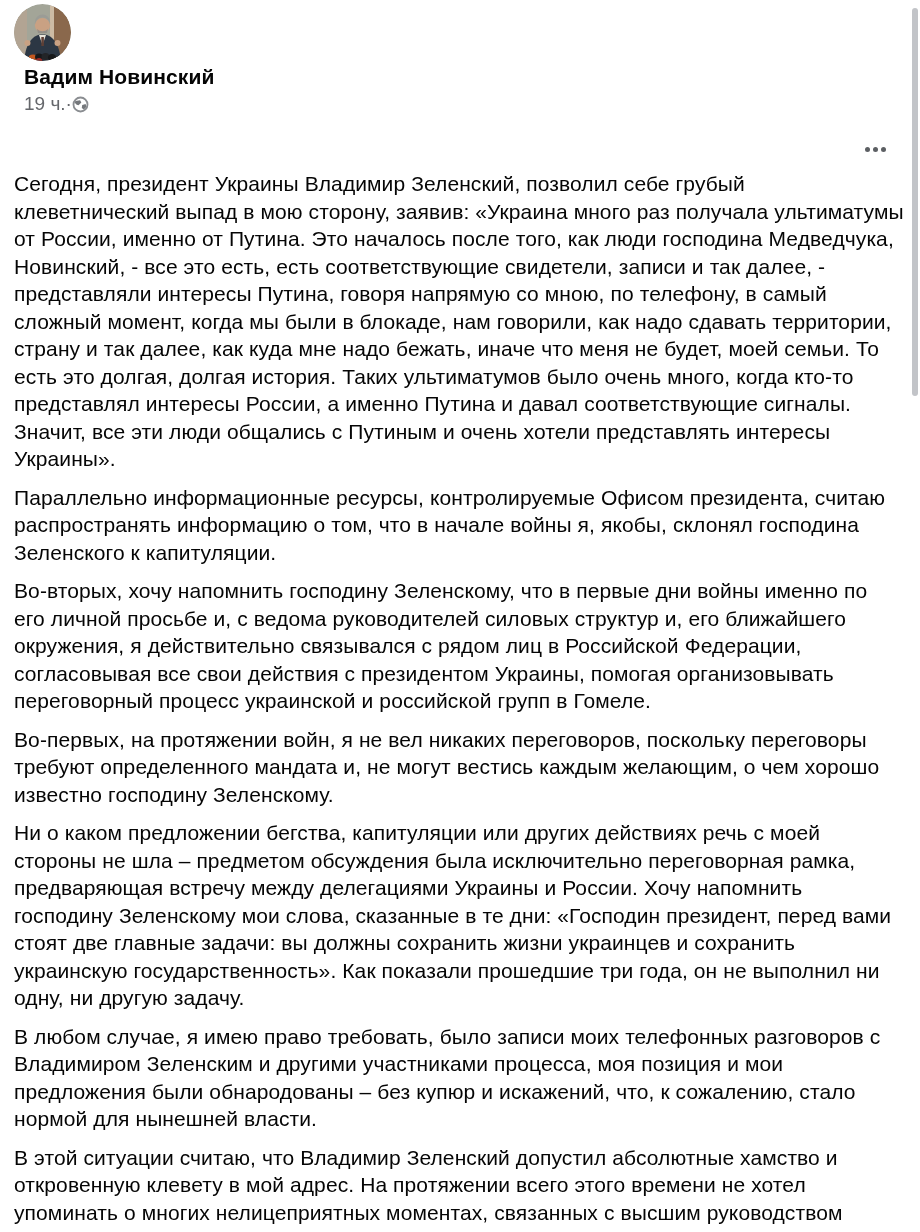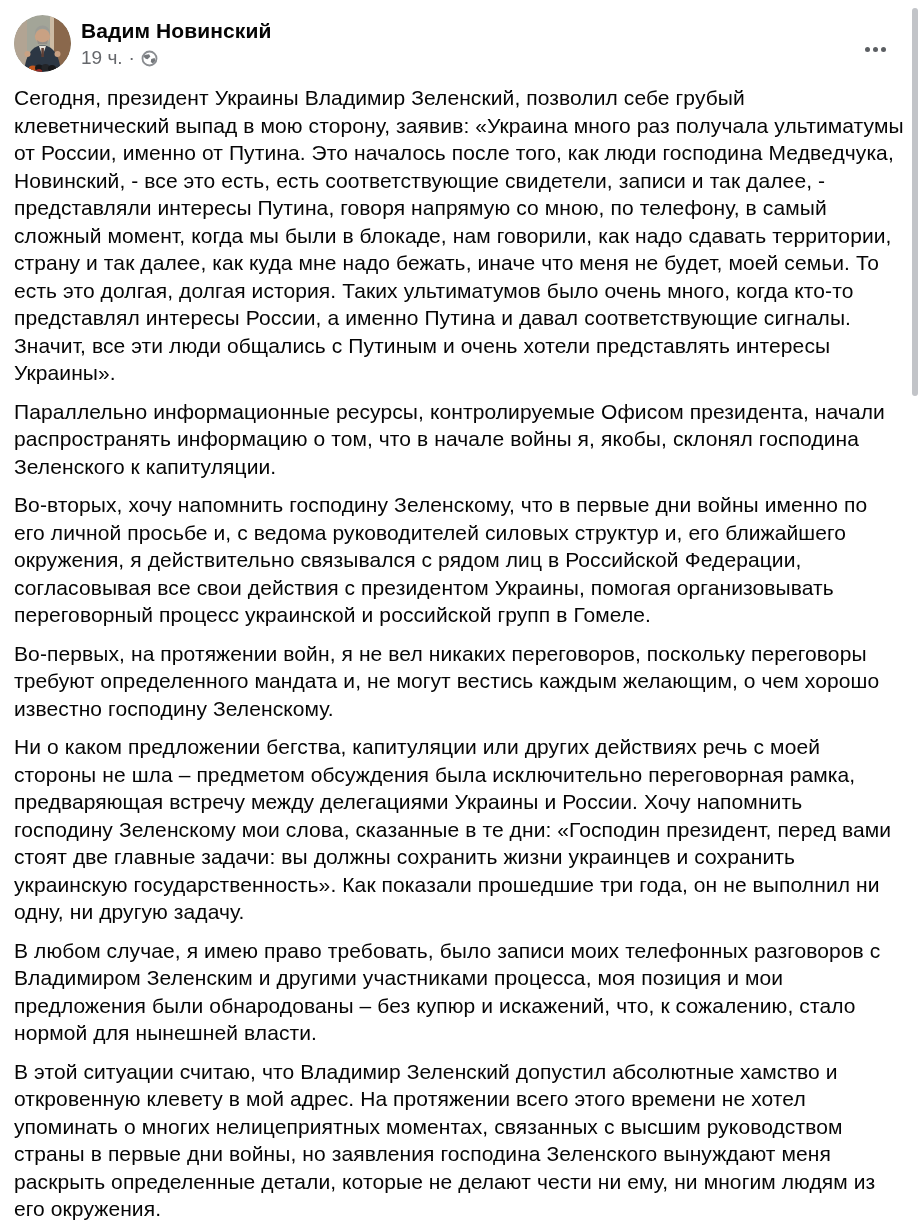--- a/index.html
+++ b/index.html
@@ -12,21 +12,22 @@
     position: relative;
     width: 920px;
     height: 1232px;
     background: #ffffff;
     overflow: hidden;
   }
   
   .post-header {
     display: flex;
     align-items: flex-start;
-    padding: 15px 14px 4px 14px;
+    padding: 4px 14px 4px 14px;
+    flex-direction: column;
   }
   .avatar {
     flex: none;
     width: 57px;
     height: 57px;
     border-radius: 50%;
     overflow: hidden;
     box-shadow: inset 0 0 0 1px rgba(0,0,0,.08);
     cursor: pointer;
   }
@@ -42,21 +43,21 @@
     font-weight: 700;
     color: #050505;
     line-height: 26px;
     letter-spacing: .1px;
     cursor: pointer;
   }
   .meta {
     margin-top: 3px;
     display: flex;
     align-items: center;
-    gap: 6px;
+    gap: 0;
     font-size: 19px;
     color: #65676B;
     line-height: 22px;
   }
   .meta .sep { color: #65676B; }
   .globe { display: inline-flex; align-items: center; }
   .globe svg { display: block; }
   .more-button {
     margin-left: auto;
     align-self: flex-start;
@@ -157,21 +158,21 @@
     <div class="more-button">
       <span class="dot"></span>
       <span class="dot"></span>
       <span class="dot"></span>
     </div>
 
   </div>
 
   <div class="post-body">
     <p>Сегодня, президент Украины Владимир Зеленский, позволил себе грубый клеветнический выпад в мою сторону, заявив: «Украина много раз получала ультиматумы от России, именно от Путина. Это началось после того, как люди господина Медведчука, Новинский, - все это есть, есть соответствующие свидетели, записи и так далее, - представляли интересы Путина, говоря напрямую со мною, по телефону, в самый сложный момент, когда мы были в блокаде, нам говорили, как надо сдавать территории, страну и так далее, как куда мне надо бежать, иначе что меня не будет, моей семьи. То есть это долгая, долгая история. Таких ультиматумов было очень много, когда кто-то представлял интересы России, а именно Путина и давал соответствующие сигналы. Значит, все эти люди общались с Путиным и очень хотели представлять интересы Украины».</p>
-    <p>Параллельно информационные ресурсы, контролируемые Офисом президента, начали распространять информацию о том, что в начале войны я, якобы, склонял господина Зеленского к капитуляции.</p>
+    <p>Параллельно информационные ресурсы, контролируемые Офисом президента, считаю распространять информацию о том, что в начале войны я, якобы, склонял господина Зеленского к капитуляции.</p>
     <p>Во-вторых, хочу напомнить господину Зеленскому, что в первые дни войны именно по его личной просьбе и, с ведома руководителей силовых структур и, его ближайшего окружения, я действительно связывался с рядом лиц в Российской Федерации, согласовывая все свои действия с президентом Украины, помогая организовывать переговорный процесс украинской и российской групп в Гомеле.</p>
     <p>Во-первых, на протяжении войн, я не вел никаких переговоров, поскольку переговоры требуют определенного мандата и, не могут вестись каждым желающим, о чем хорошо известно господину Зеленскому.</p>
     <p>Ни о каком предложении бегства, капитуляции или других действиях речь с моей стороны не шла – предметом обсуждения была исключительно переговорная рамка, предваряющая встречу между делегациями Украины и России. Хочу напомнить господину Зеленскому мои слова, сказанные в те дни: «Господин президент, перед вами стоят две главные задачи: вы должны сохранить жизни украинцев и сохранить украинскую государственность». Как показали прошедшие три года, он не выполнил ни одну, ни другую задачу.</p>
     <p>В любом случае, я имею право требовать, было записи моих телефонных разговоров с Владимиром Зеленским и другими участниками процесса, моя позиция и мои предложения были обнародованы – без купюр и искажений, что, к сожалению, стало нормой для нынешней власти.</p>
     <p>В этой ситуации считаю, что Владимир Зеленский допустил абсолютные хамство и откровенную клевету в мой адрес. На протяжении всего этого времени не хотел упоминать о многих нелицеприятных моментах, связанных с высшим руководством страны в первые дни войны, но заявления господина Зеленского вынуждают меня раскрыть определенные детали, которые не делают чести ни ему, ни многим людям из его окружения.</p>
     <p>В ближайшее время я решу, каким образом и когда я обнародую данные, свидетелем которых мне пришлось быть. Также оставляю за собой право обратиться в суд с иском против Владимира Зеленского для защиты чести и достоинства от грубых и лживых обвинений в мой адрес.</p>
   </div>
 
   <div class="scrollbar-thumb"></div>
 

